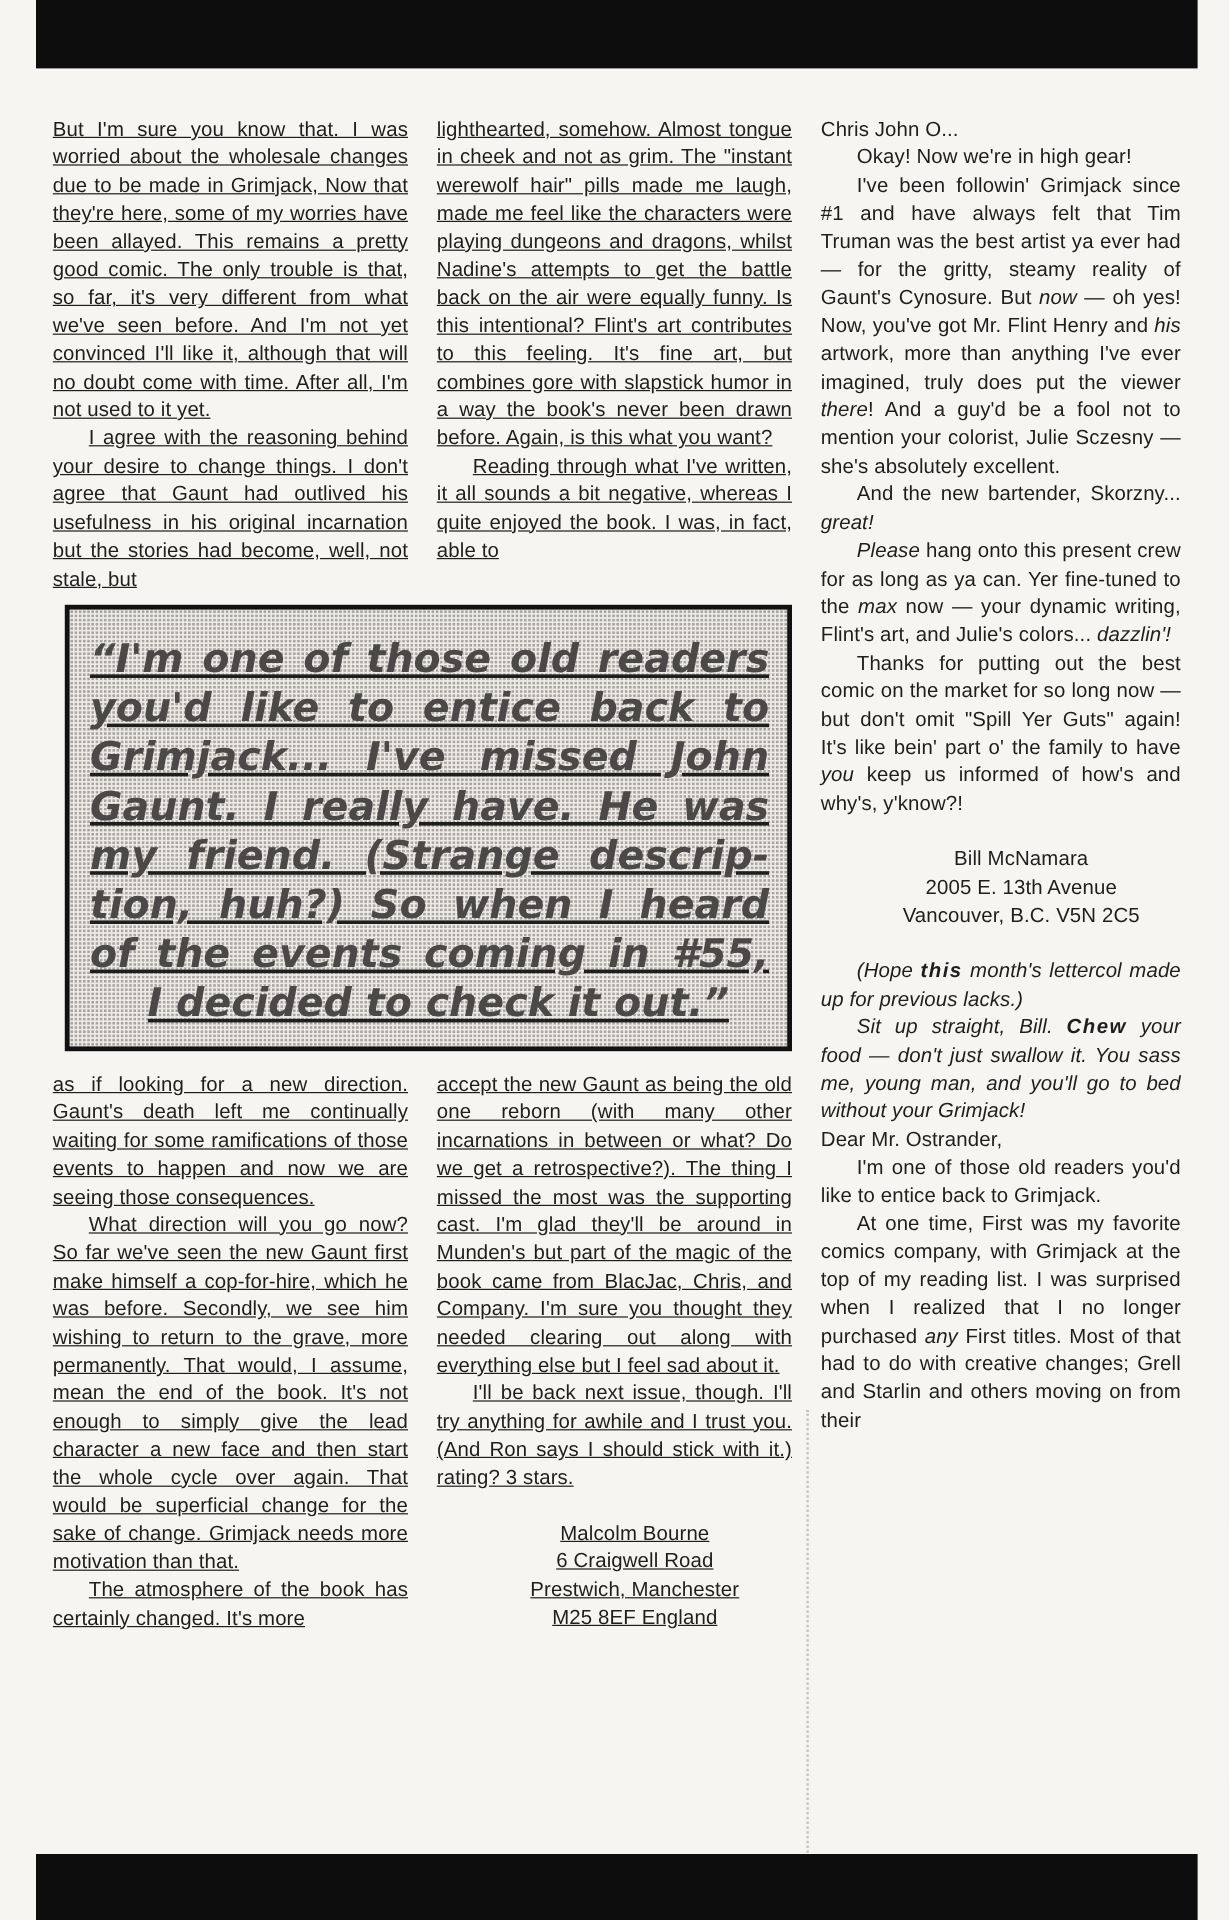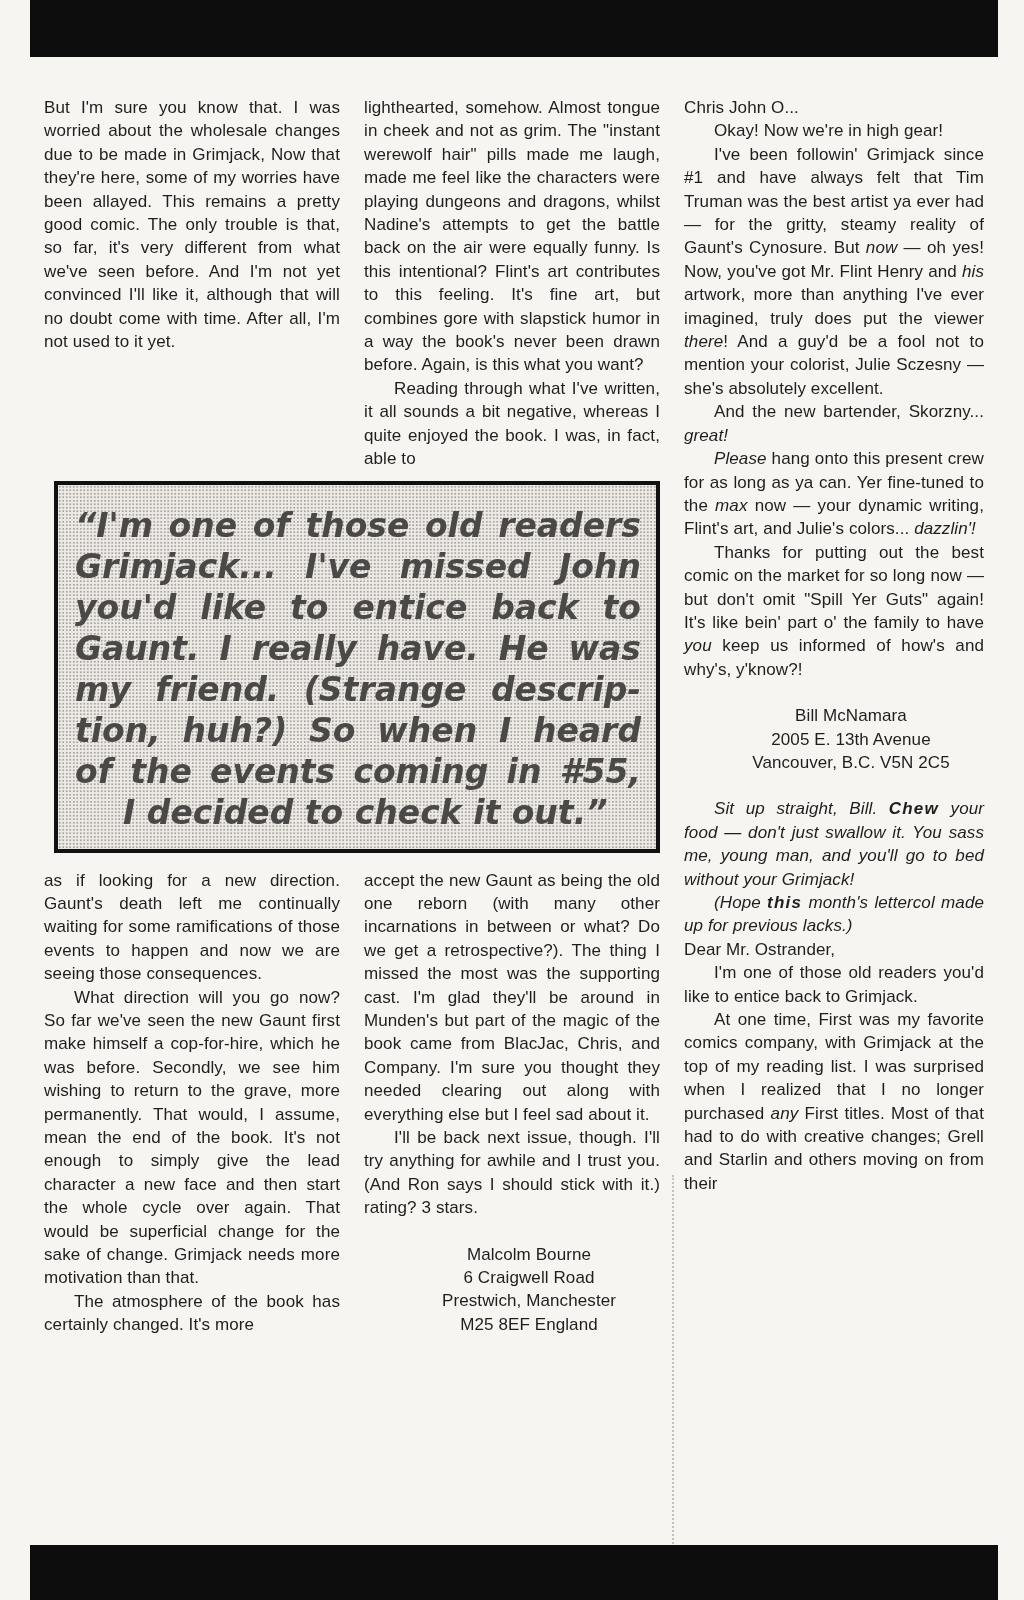--- a/index.html
+++ b/index.html
@@ -11,21 +11,21 @@
   body{background:#dcdcdc;}
   .page{
     position:relative; width:1024px; height:1600px; margin:0 auto;
     background:var(--paper); color:var(--ink); overflow:hidden;
     font-family:"Liberation Sans", sans-serif;
   }
   .bar{position:absolute; left:30px; right:26px; background:var(--bar);}
   .bar.top{top:0; height:57px;}
   .bar.bottom{bottom:0; height:55px;}
   .content{position:absolute; top:96px; left:44px; width:942px; display:flex; gap:24px;}
-  .left-region{width:616px; flex:0 0 616px;}
+  .left-region{width:616px; flex:0 0 616px;text-decoration:underline;}
   .row{display:flex; gap:24px;}
   .col{
     width:296px; flex:0 0 296px;
     font-size:17px; line-height:23.4px; text-align:justify;
     letter-spacing:0.1px;
   }
   .col3{width:300px; flex:0 0 300px;}
   p.para{margin:0; padding:0;}
   .ind{text-indent:30px;}
   .gap{margin-top:23px;}
@@ -57,31 +57,32 @@
 <body>
 
 <div class="page">
   <div class="bar top"></div>
 
   <div class="content">
     <div class="left-region">
       <div class="row">
         <div class="col">
             <p class="para"><span>But I'm sure you know that. I was worried about the wholesale changes due to be made in Grimjack, Now that they're here, some of my worries have been allayed. This remains a pretty good comic. The only trouble is that, so far, it's very different from what we've seen before. And I'm not yet convinced I'll like it, although that will no doubt come with time. After all, I'm not used to it yet.</span></p>
+            <p class="para ind"><span>I agree with the reasoning behind your desire to change things. I don't agree that Gaunt had outlived his usefulness in his original incarnation but the stories had become, well, not stale, but</span></p>
           </div>
         <div class="col">
             <p class="para"><span>lighthearted, somehow. Almost tongue in cheek and not as grim. The "instant werewolf hair" pills made me laugh, made me feel like the characters were playing dungeons and dragons, whilst Nadine's attempts to get the battle back on the air were equally funny. Is this intentional? Flint's art contributes to this feeling. It's fine art, but combines gore with slapstick humor in a way the book's never been drawn before. Again, is this what you want?</span></p>
             <p class="para ind"><span>Reading through what I've written, it all sounds a bit negative, whereas I quite enjoyed the book. I was, in fact, able to</span></p>
           </div>
       </div>
 
       <div class="quotebox">
           <div class="qline">“I'm one of those old readers</div>
+          <div class="qline">you'd like to entice back to</div>
           <div class="qline">Grimjack... I've missed John</div>
-          <div class="qline">you'd like to entice back to</div>
           <div class="qline">Gaunt. I really have. He was</div>
           <div class="qline">my friend. (Strange descrip-</div>
           <div class="qline">tion, huh?) So when I heard</div>
           <div class="qline">of the events coming in #55,</div>
           <div class="qline last">I decided to check it out.”</div>
         </div>
 
       <div class="row">
         <div class="col">
             <p class="para"><span>as if looking for a new direction. Gaunt's death left me continually waiting for some ramifications of those events to happen and now we are seeing those consequences.</span></p>
@@ -106,22 +107,22 @@
         <p class="para ind"><span>Okay! Now we're in high gear!</span></p>
         <p class="para ind"><span>I've been followin' Grimjack since #1 and have always felt that Tim Truman was the best artist ya ever had — for the gritty, steamy reality of Gaunt's Cynosure. But </span><span class="it">now</span><span> — oh yes! Now, you've got Mr. Flint Henry and </span><span class="it">his</span><span> artwork, more than anything I've ever imagined, truly does put the viewer </span><span class="it">there</span><span>! And a guy'd be a fool not to mention your colorist, Julie Sczesny — she's absolutely excellent.</span></p>
         <p class="para ind"><span>And the new bartender, Skorzny... </span><span class="it">great!</span></p>
         <p class="para ind"><span class="it">Please</span><span> hang onto this present crew for as long as ya can. Yer fine-tuned to the </span><span class="it">max</span><span> now — your dynamic writing, Flint's art, and Julie's colors... </span><span class="it">dazzlin'!</span></p>
         <p class="para ind"><span>Thanks for putting out the best comic on the market for so long now — but don't omit "Spill Yer Guts" again! It's like bein' part o' the family to have </span><span class="it">you</span><span> keep us informed of how's and why's, y'know?!</span></p>
         <div class="address">
           <div>Bill McNamara</div>
           <div>2005 E. 13th Avenue</div>
           <div>Vancouver, B.C. V5N 2C5</div>
         </div>
+        <p class="para ind"><span class="it">(Hope </span><span class="bi">this</span><span class="it"> month's lettercol made up for previous lacks.)</span></p>
         <p class="para ind"><span class="it">Sit up straight, Bill. </span><span class="bi">Chew</span><span class="it"> your food — don't just swallow it. You sass me, young man, and you'll go to bed without your Grimjack!</span></p>
-        <p class="para ind"><span class="it">(Hope </span><span class="bi">this</span><span class="it"> month's lettercol made up for previous lacks.)</span></p>
         <p class="para gap"><span>Dear Mr. Ostrander,</span></p>
         <p class="para ind"><span>I'm one of those old readers you'd like to entice back to Grimjack.</span></p>
         <p class="para ind"><span>At one time, First was my favorite comics company, with Grimjack at the top of my reading list. I was surprised when I realized that I no longer purchased </span><span class="it">any</span><span> First titles. Most of that had to do with creative changes; Grell and Starlin and others moving on from their</span></p>
       </div>
   </div>
 
   <div class="divider"></div>
   <div class="bar bottom"></div>
 </div>
 

